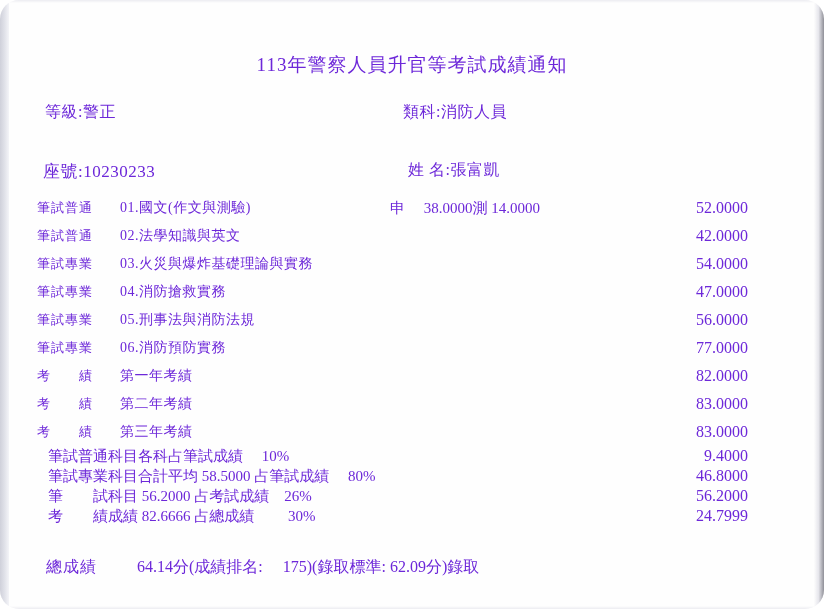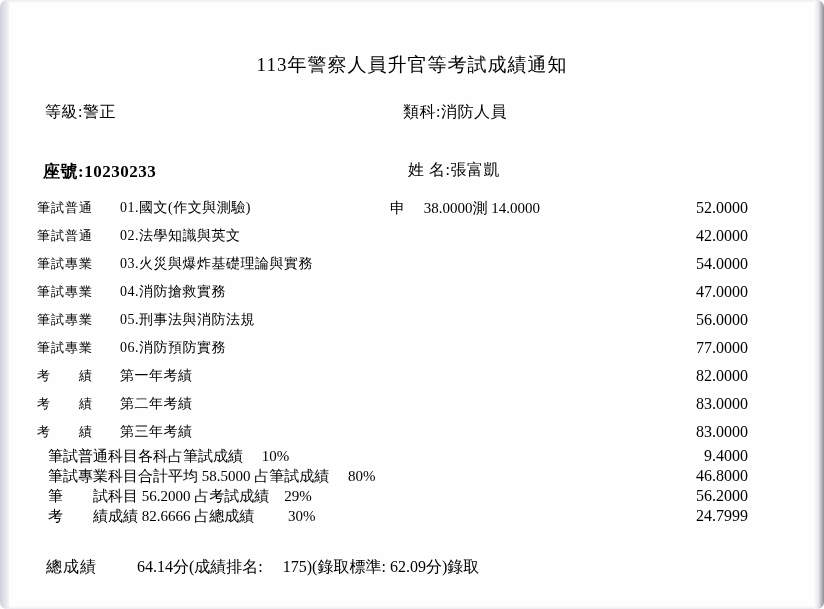--- a/index.html
+++ b/index.html
@@ -2,23 +2,23 @@
 <html><head>
 <meta charset="utf-8">
 <style>
   html, body { margin: 0; padding: 0; background: #ffffff; }
   .frame {
     position: relative;
     width: 824px;
     height: 609px;
     background: #fefefe;
     font-family: "Liberation Serif", "DejaVu Serif", serif;
-    color: #000000;
+    color: #6d28d9;
     overflow: hidden;
-    border-radius: 7px;
+    border-radius: 19px;
   }
   .t { white-space: pre; }
 
   
   .edge-left {
     position: absolute; left: 0; top: 0; bottom: 0; width: 9px;
     background: linear-gradient(to right, #cfd0da, #e2e3ea 55%, #f4f4f8);
   }
   .edge-right {
     position: absolute; right: 0; top: 0; bottom: 0; width: 10px;
@@ -35,21 +35,21 @@
 
   .title {
     position: absolute; top: 52px; left: 0; right: 0;
     margin: 0; text-align: center;
     font-size: 19px; font-weight: 400; letter-spacing: 1px;
   }
 
   .info-item { position: absolute; font-size: 16px; letter-spacing: 0.5px; }
   .info-grade    { left: 45px;  top: 102px; }
   .info-category { left: 403px; top: 102px; }
-  .info-seat     { left: 43px;  top: 160px; font-size: 17px; font-weight: bold; }
+  .info-seat     { left: 43px;  top: 160px; font-size: 17px; }
   .info-name     { left: 408px; top: 160px; }
 
   .rows { position: absolute; top: 194px; left: 0; right: 0; }
   .srow { position: relative; height: 28px; line-height: 28px; padding-left: 9px; }
   .srow .cat    { position: absolute; left: 37px;  font-size: 13px; letter-spacing: 1px; }
   .srow .subj   { position: absolute; left: 120px; font-size: 14px; letter-spacing: 0.5px; }
   .srow .detail { position: absolute; left: 390px; font-size: 15px; font-family: Liberation Serif, serif; }
   .srow .score  { position: absolute; right: 76px; font-size: 16px; }
 
   .summary { position: absolute; top: 446px; left: 0; right: 0; }
@@ -137,21 +137,21 @@
   <div class="summary">
     <div class="sumrow">
       <span class="text t">筆試普通科目各科占筆試成績　 10%</span>
       <span class="score t">9.4000</span>
     </div>
     <div class="sumrow">
       <span class="text t">筆試專業科目合計平均 58.5000 占筆試成績　 80%</span>
       <span class="score t">46.8000</span>
     </div>
     <div class="sumrow">
-      <span class="text t">筆　　試科目 56.2000 占考試成績　29%</span>
+      <span class="text t">筆　　試科目 56.2000 占考試成績　26%</span>
       <span class="score t">56.2000</span>
     </div>
     <div class="sumrow">
       <span class="text t">考　　績成績 82.6666 占總成績　　 30%</span>
       <span class="score t">24.7999</span>
     </div>
   </div>
 
   <div class="total">
     <span class="label t">總成績</span>

